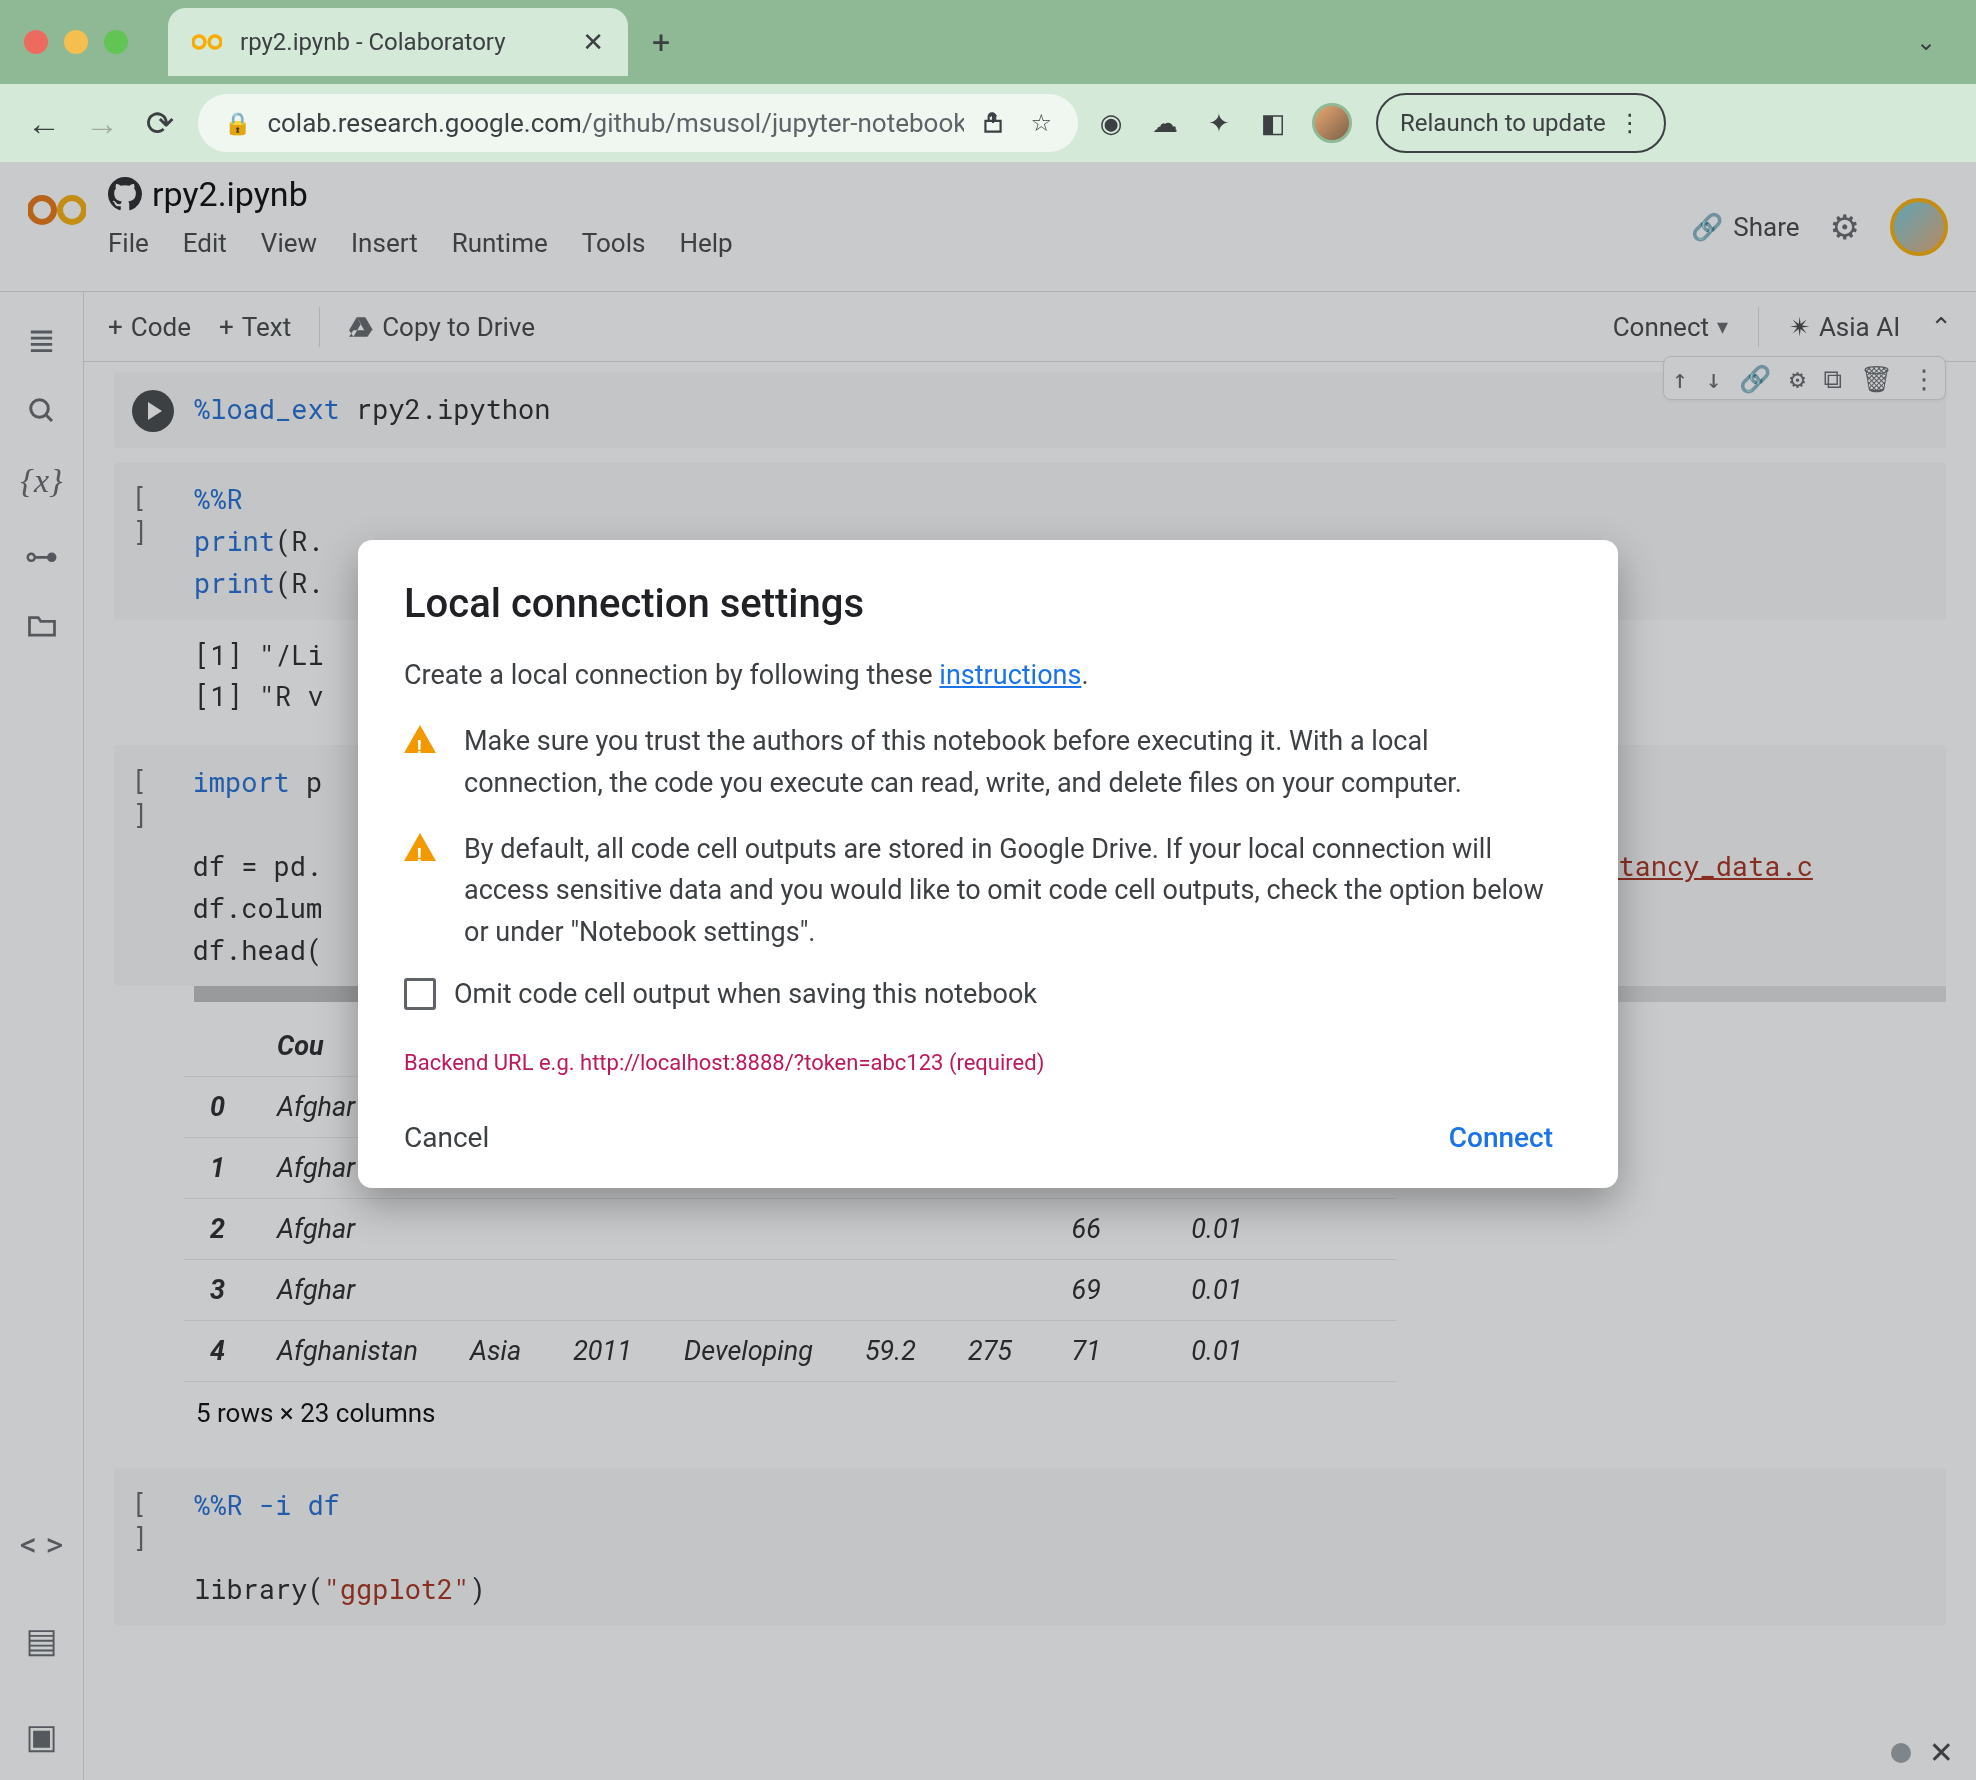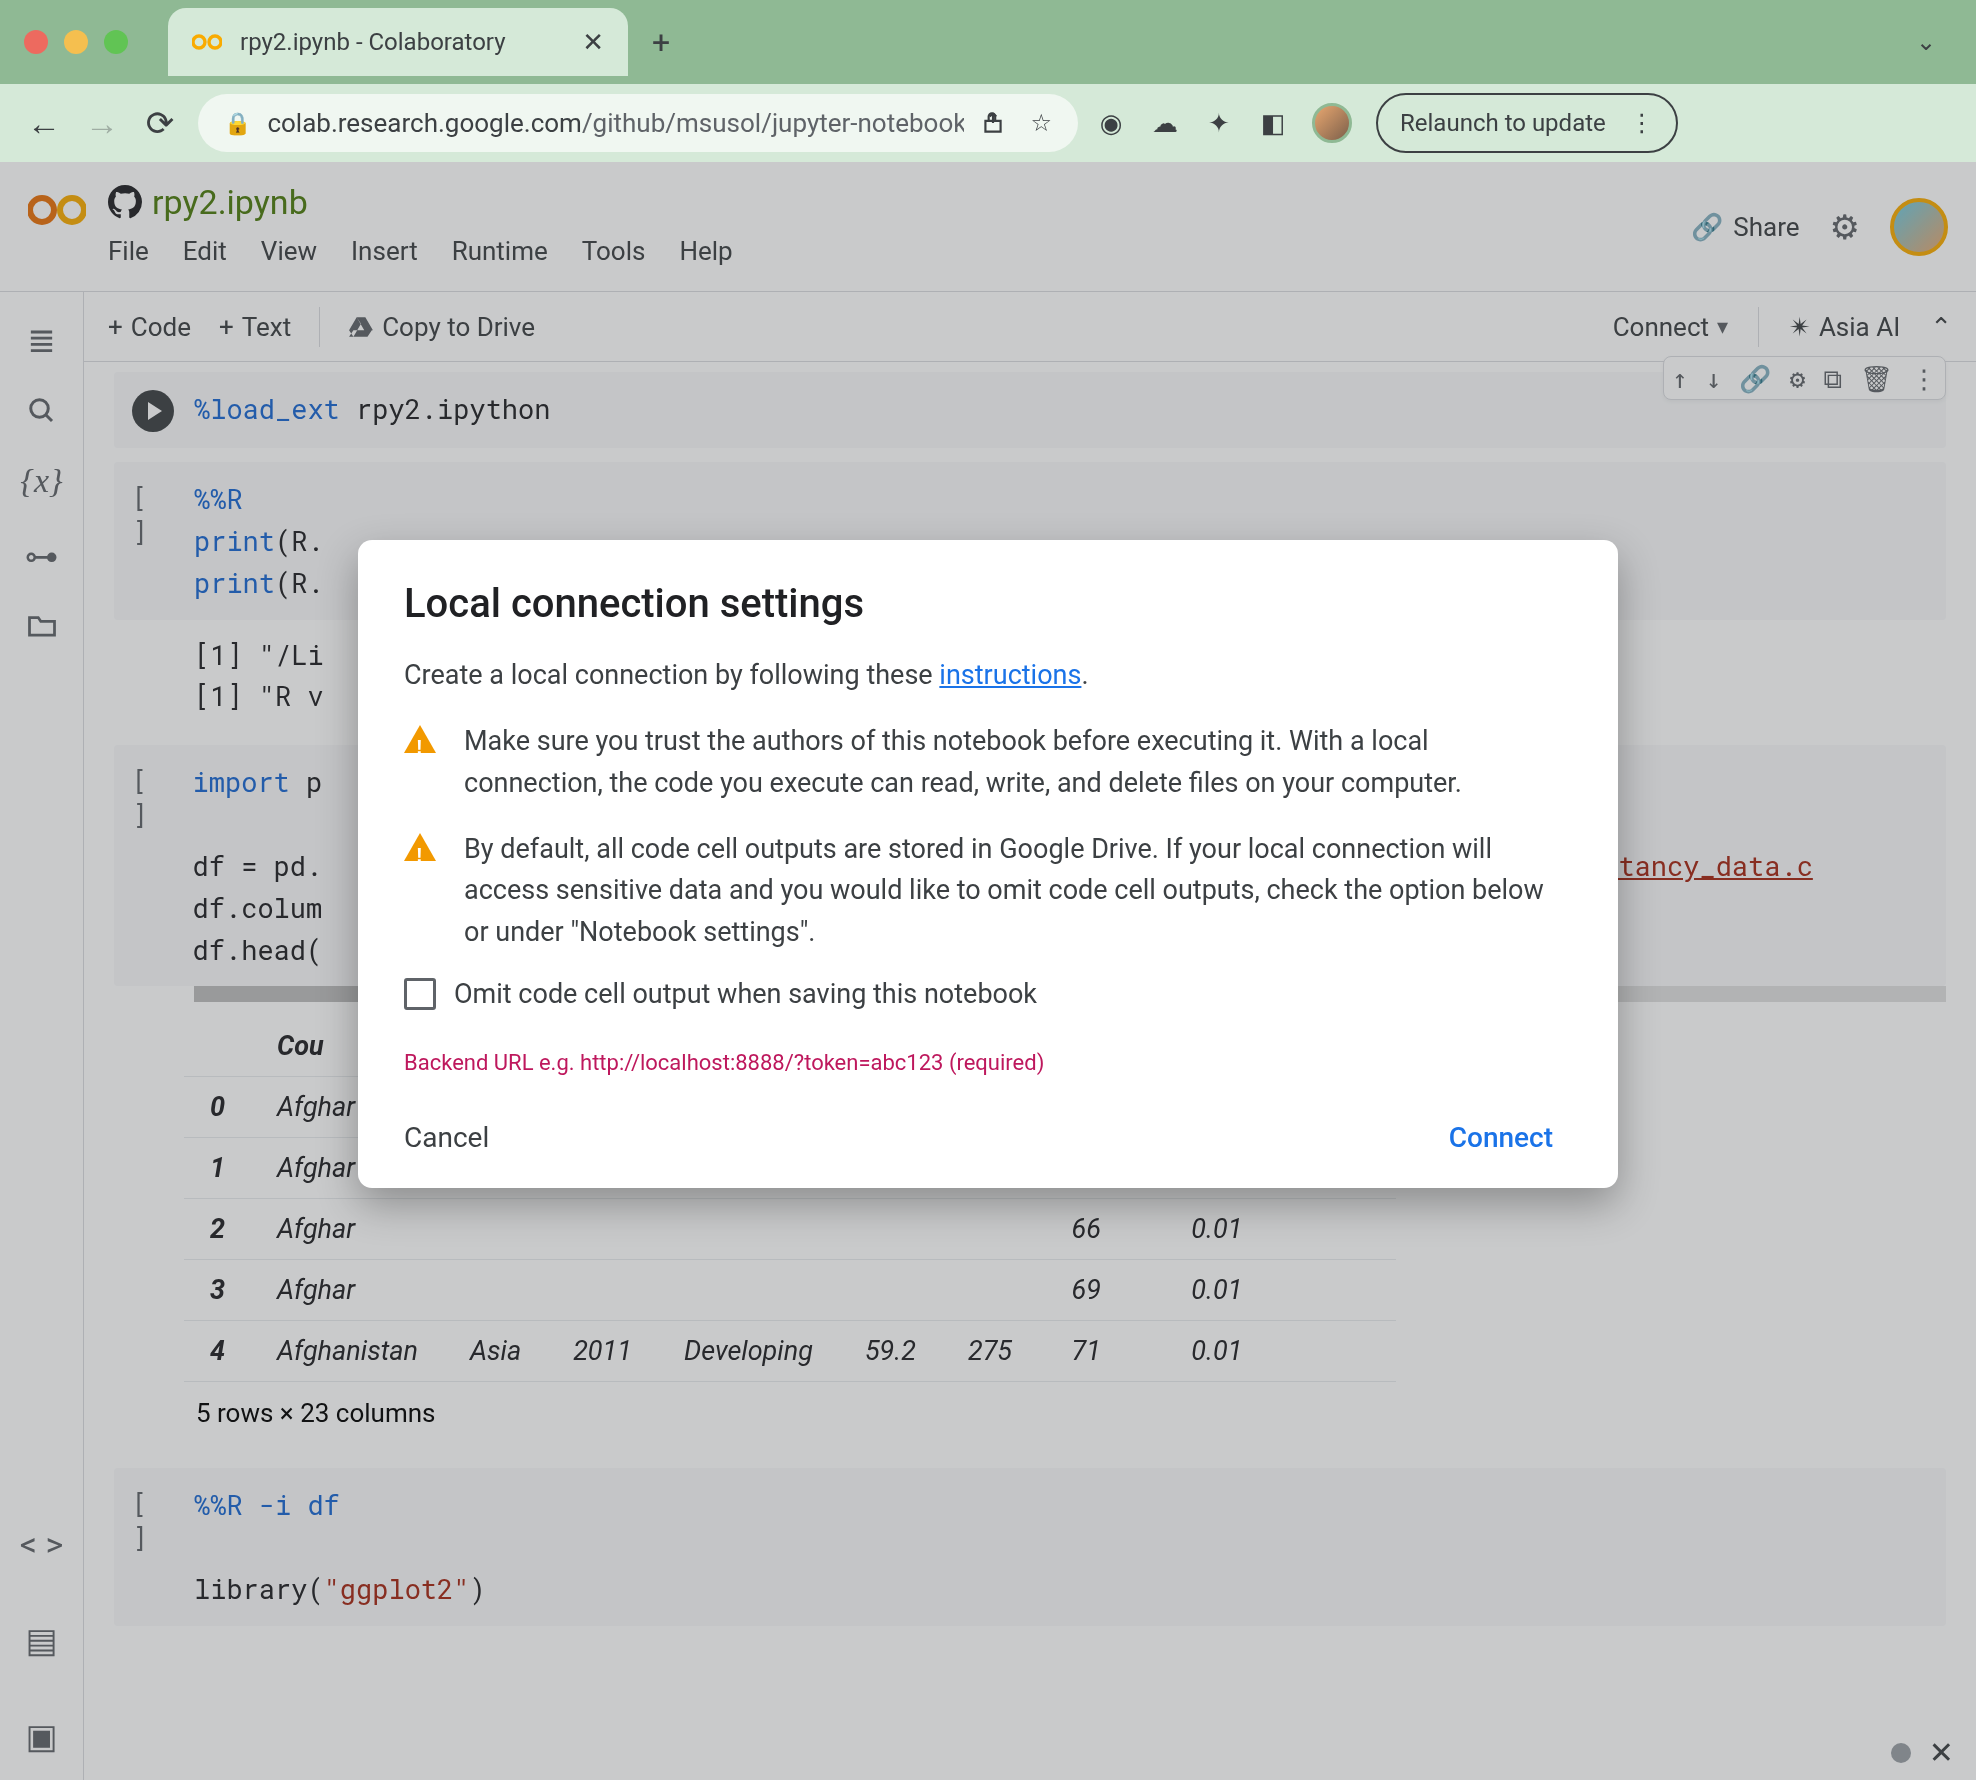--- a/index.html
+++ b/index.html
@@ -70,36 +70,36 @@
 .omnibox .end-icon { margin-left:auto; font-size:24px; color:#3c4043; }
 .ext-icons { display:flex; gap: 24px; align-items:center; }
 .ext-ico { width:30px; height:30px; display:flex; align-items:center; justify-content:center; color:#3c4043; font-size:26px; }
 .avatar { width: 40px; height: 40px; border-radius:50%; background: linear-gradient(135deg,#e8a770,#7c5f4a); border: 3px solid #8FB994;}
 .relaunch {
   border: 2px solid #3c4043;
   border-radius: 50px;
   padding: 14px 22px;
   display:flex;
   align-items:center;
-  gap:24px;
+  gap:12px;
   font-size:24px;
   color:#3c4043;
 }
 
 .colab-header {
   background: #fff;
   display:flex;
   align-items:flex-start;
   padding: 12px 28px 0 28px;
   height: 130px;
   border-bottom: 1px solid #dadce0;
 }
 .colab-logo { width:58px; height:58px; margin-top:16px; margin-right:22px; }
 .title-area { flex:1; }
-.title-row { display:flex; align-items:center; gap:10px; font-size:34px; color:#4d7c0f; margin-top:8px; }
+.title-row { display:flex; align-items:center; gap:10px; font-size:34px; color:#000000; }
 .gh-icon { width:34px; height:34px; }
 .menu-row { display:flex; gap:34px; font-size:26px; color:#3c4043; margin-top:14px; }
 .header-right { display:flex; align-items:center; gap:30px; margin-top:24px; }
 .share-btn { display:flex; align-items:center; gap:10px; font-size:26px; color:#3c4043; }
 .big-avatar { width:58px; height:58px; border-radius:50%; background: linear-gradient(135deg,#6ecbe3,#e8a770); border:4px solid #f9ab00;}
 .left-rail {
   width: 84px;
   background:#fff;
   border-right: 1px solid #dadce0;
   display:flex;

